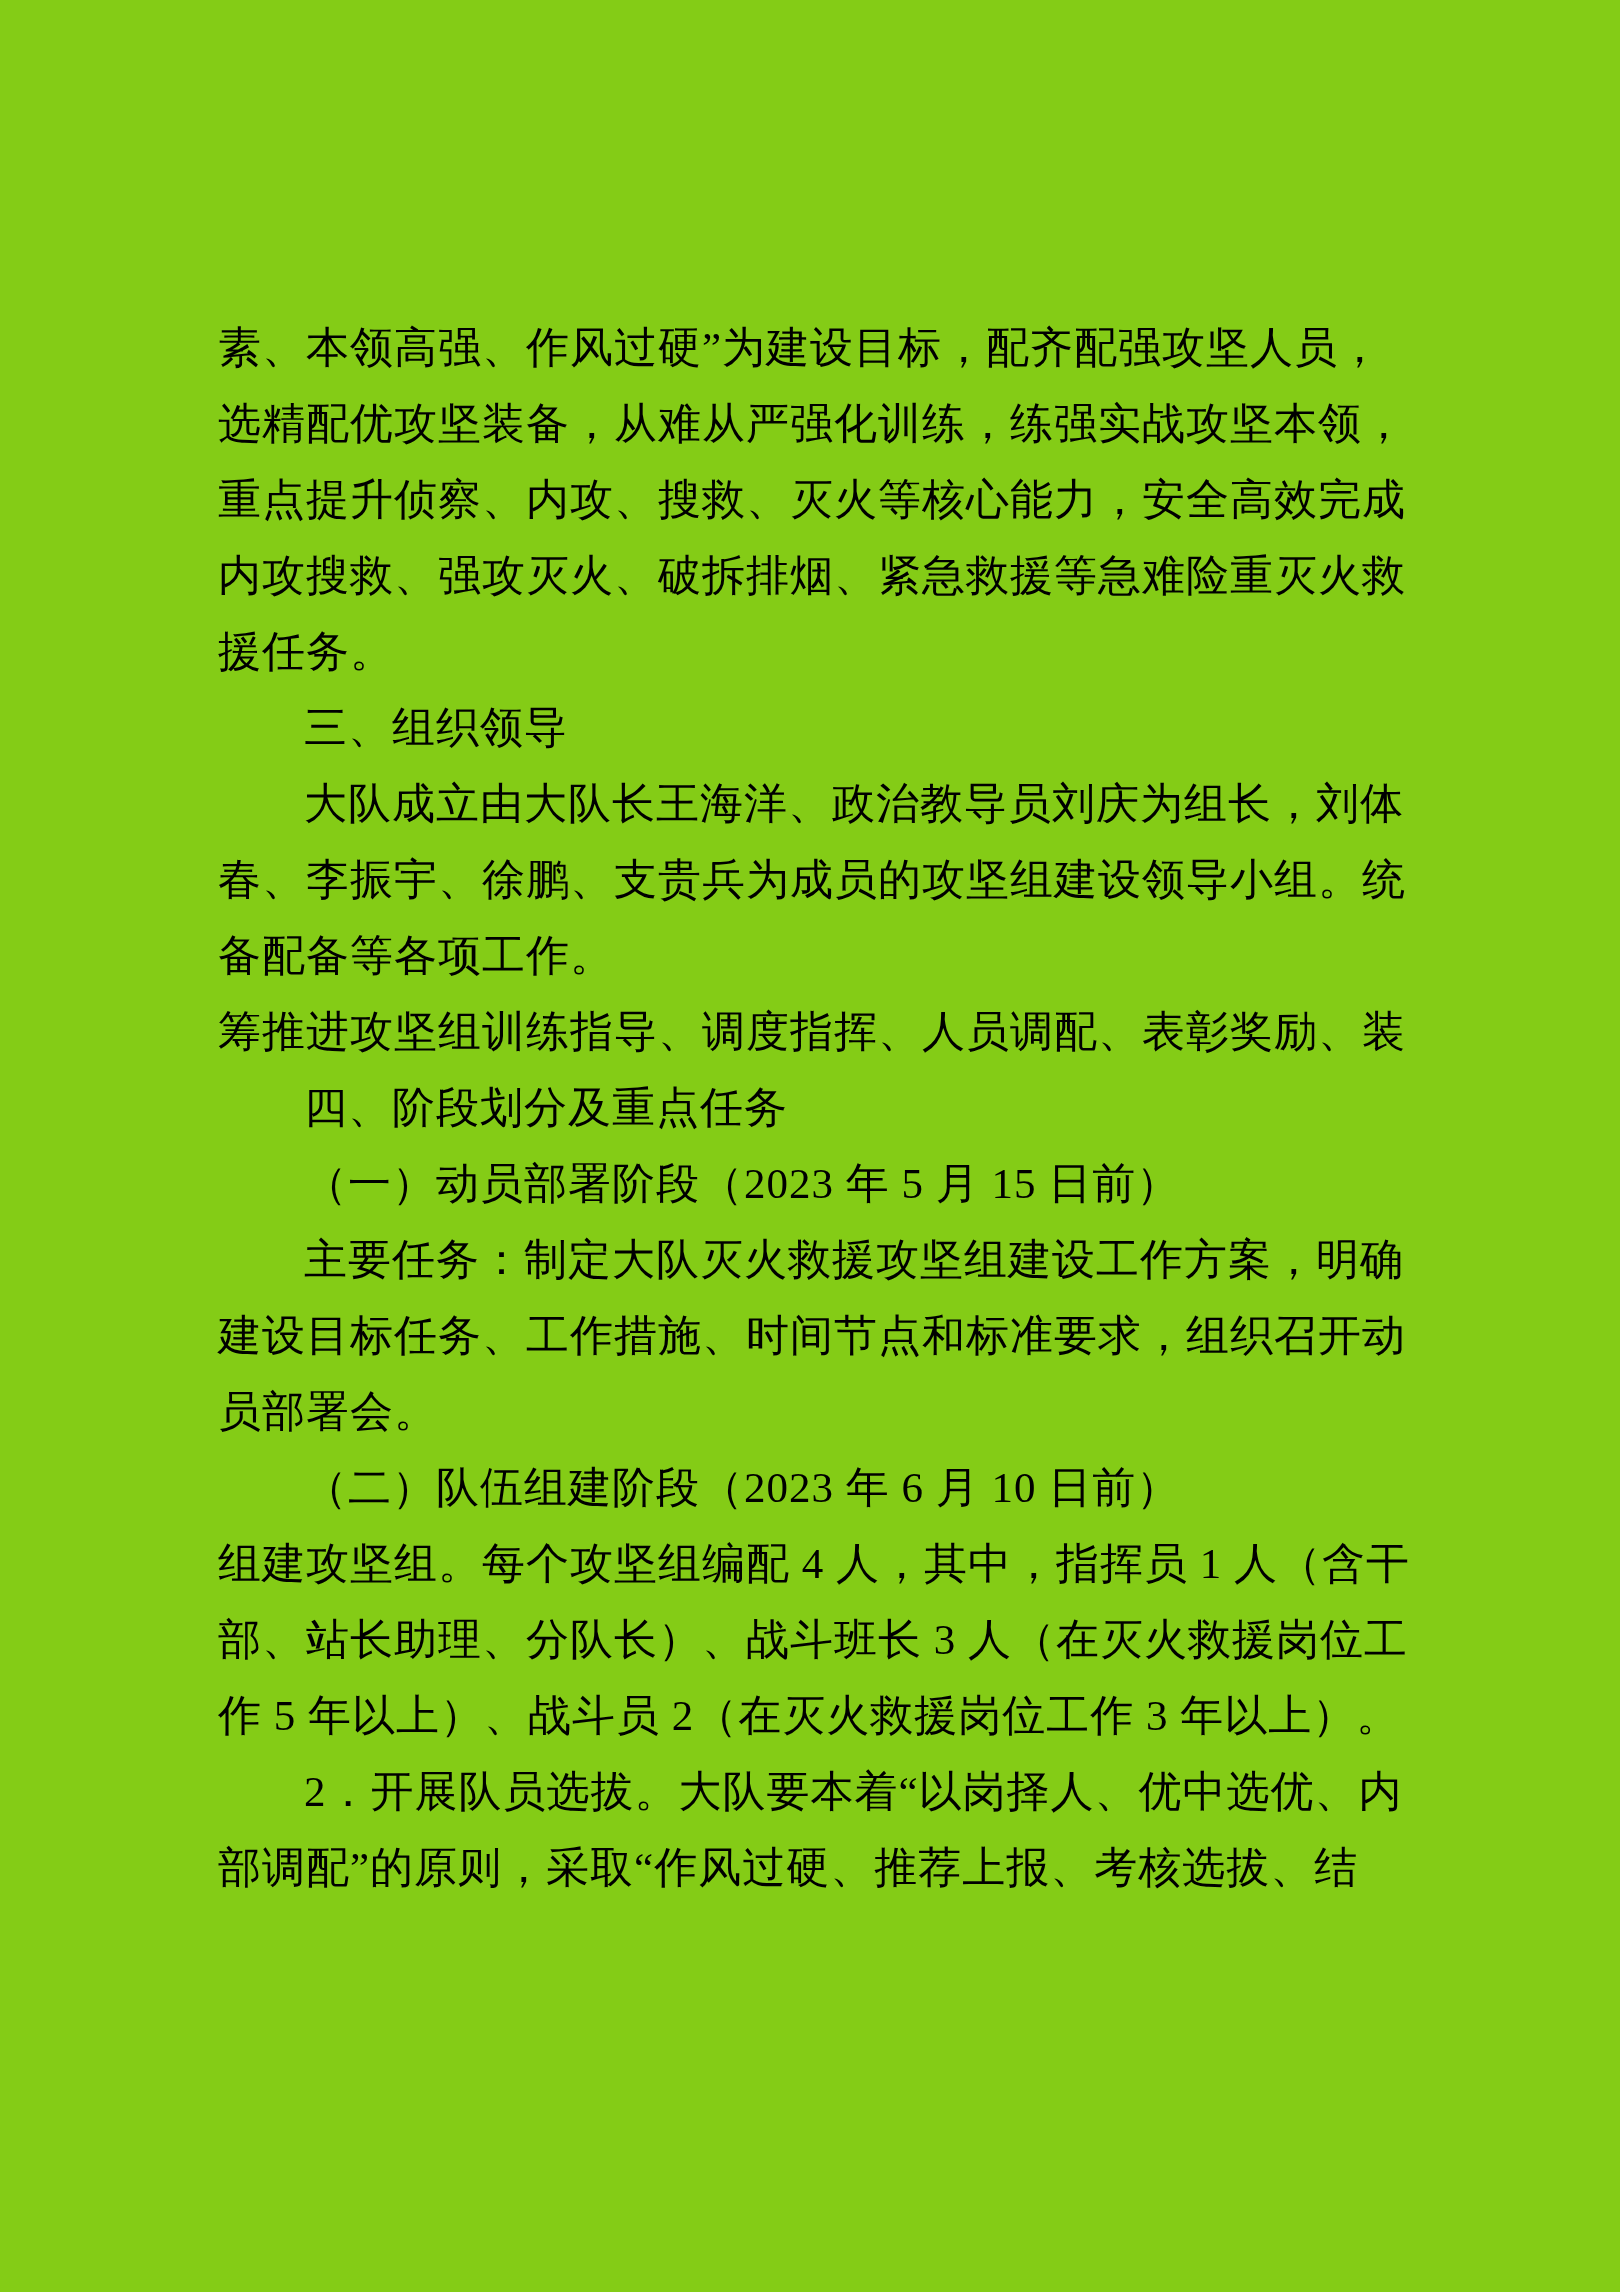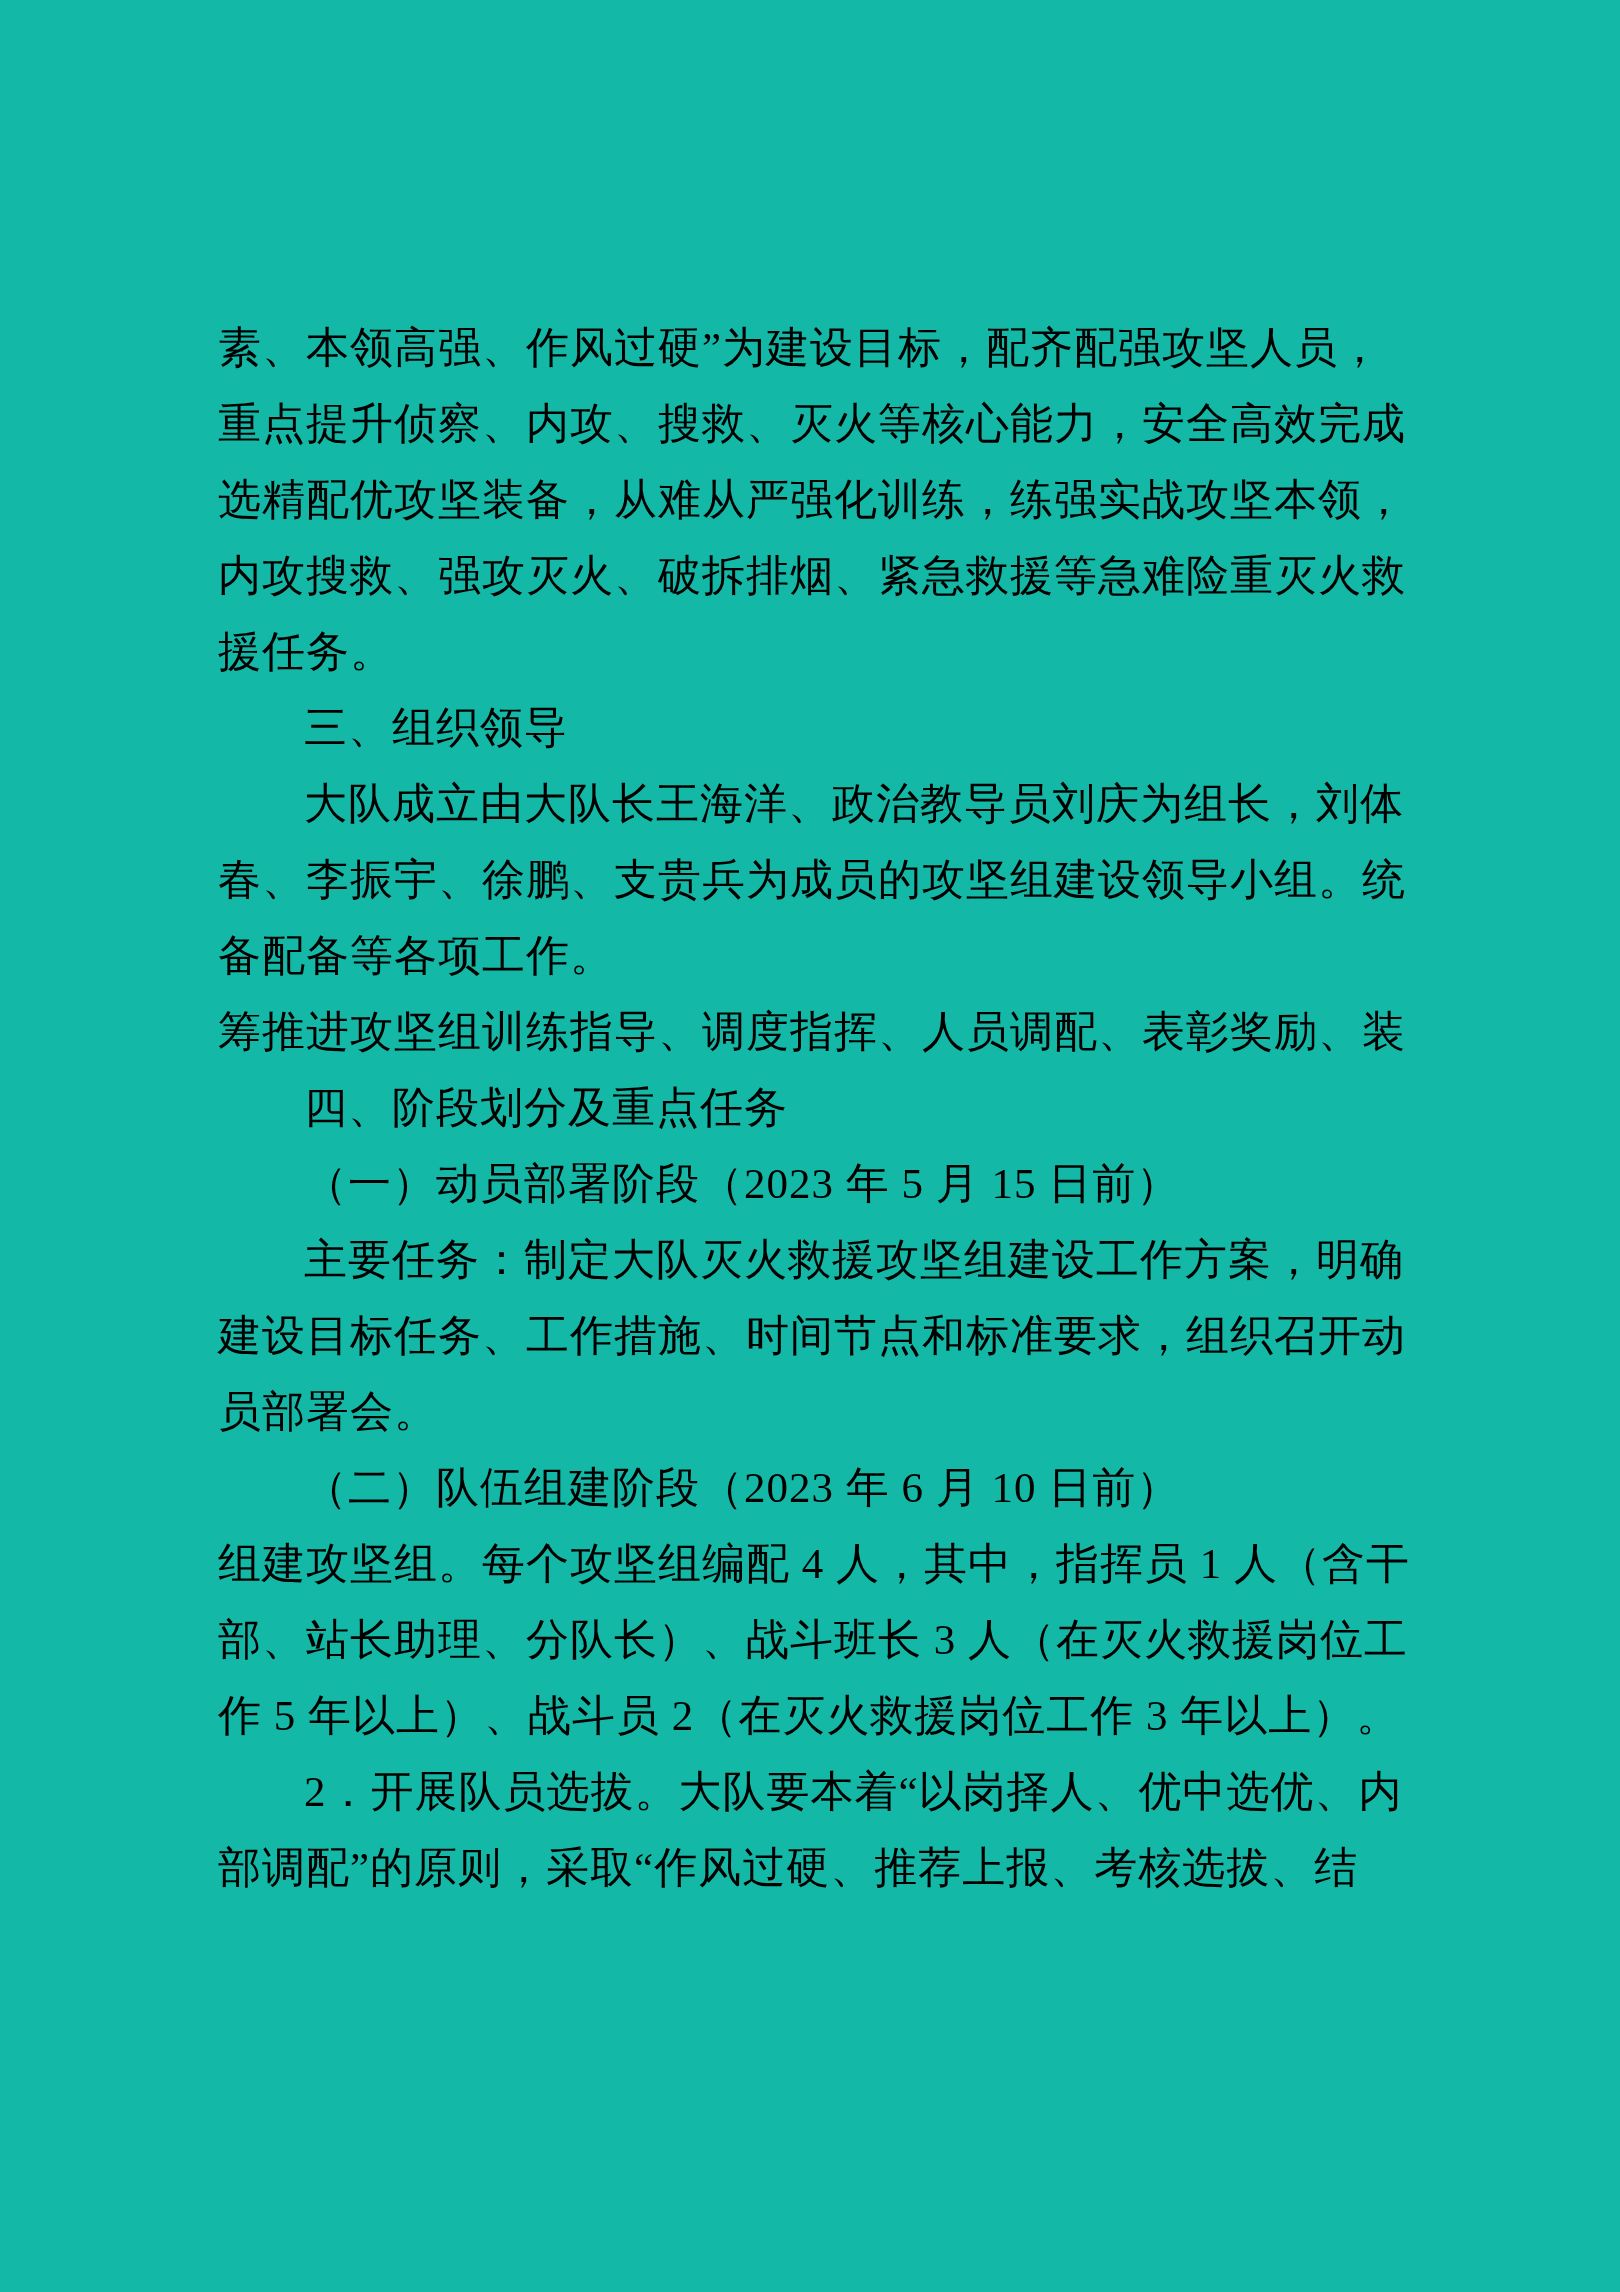--- a/index.html
+++ b/index.html
@@ -4,21 +4,21 @@
 <style>
   html, body {
     margin: 0;
     padding: 0;
     background: #ffffff;
   }
   .page {
     position: relative;
     width: 1620px;
     height: 2293px;
-    background: #14b8a6;
+    background: #84cc16;
     overflow: hidden;
     font-family: "Liberation Serif", sans-serif;
   }
   .text-block {
     position: absolute;
     left: 218px;
     top: 310px;
     width: 1186px;
     color: #000000;
     font-size: 43px;
@@ -36,22 +36,22 @@
   .line.heading {
     font-weight: normal; 
   }
 </style>
 </head>
 <body>
 
 <div class="page">
   <div class="text-block" id="text-block">
       <div class="line">素、本领高强、作风过硬”为建设目标，配齐配强攻坚人员，</div>
+      <div class="line">选精配优攻坚装备，从难从严强化训练，练强实战攻坚本领，</div>
       <div class="line">重点提升侦察、内攻、搜救、灭火等核心能力，安全高效完成</div>
-      <div class="line">选精配优攻坚装备，从难从严强化训练，练强实战攻坚本领，</div>
       <div class="line">内攻搜救、强攻灭火、破拆排烟、紧急救援等急难险重灭火救</div>
       <div class="line">援任务。</div>
       <div class="line indent heading">三、组织领导</div>
       <div class="line indent">大队成立由大队长王海洋、政治教导员刘庆为组长，刘体</div>
       <div class="line">春、李振宇、徐鹏、支贵兵为成员的攻坚组建设领导小组。统</div>
       <div class="line">备配备等各项工作。</div>
       <div class="line">筹推进攻坚组训练指导、调度指挥、人员调配、表彰奖励、装</div>
       <div class="line indent heading">四、阶段划分及重点任务</div>
       <div class="line indent">（一）动员部署阶段（2023 年 5 月 15 日前）</div>
       <div class="line indent">主要任务：制定大队灭火救援攻坚组建设工作方案，明确</div>

